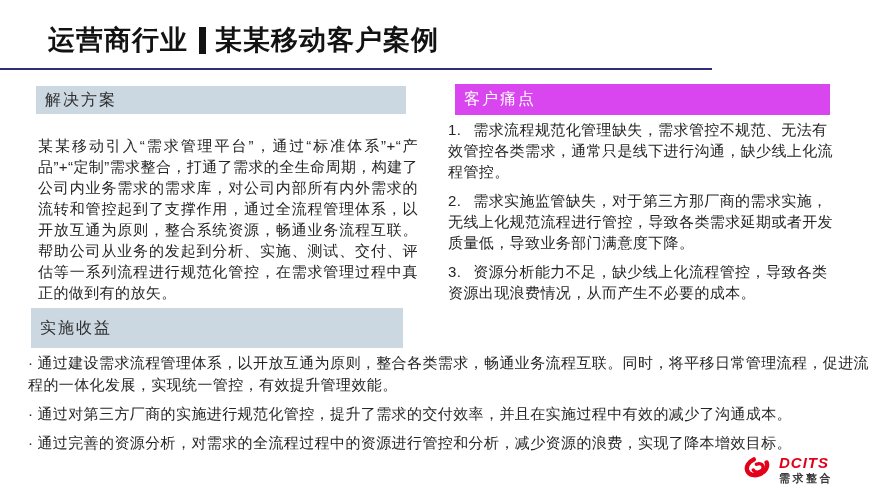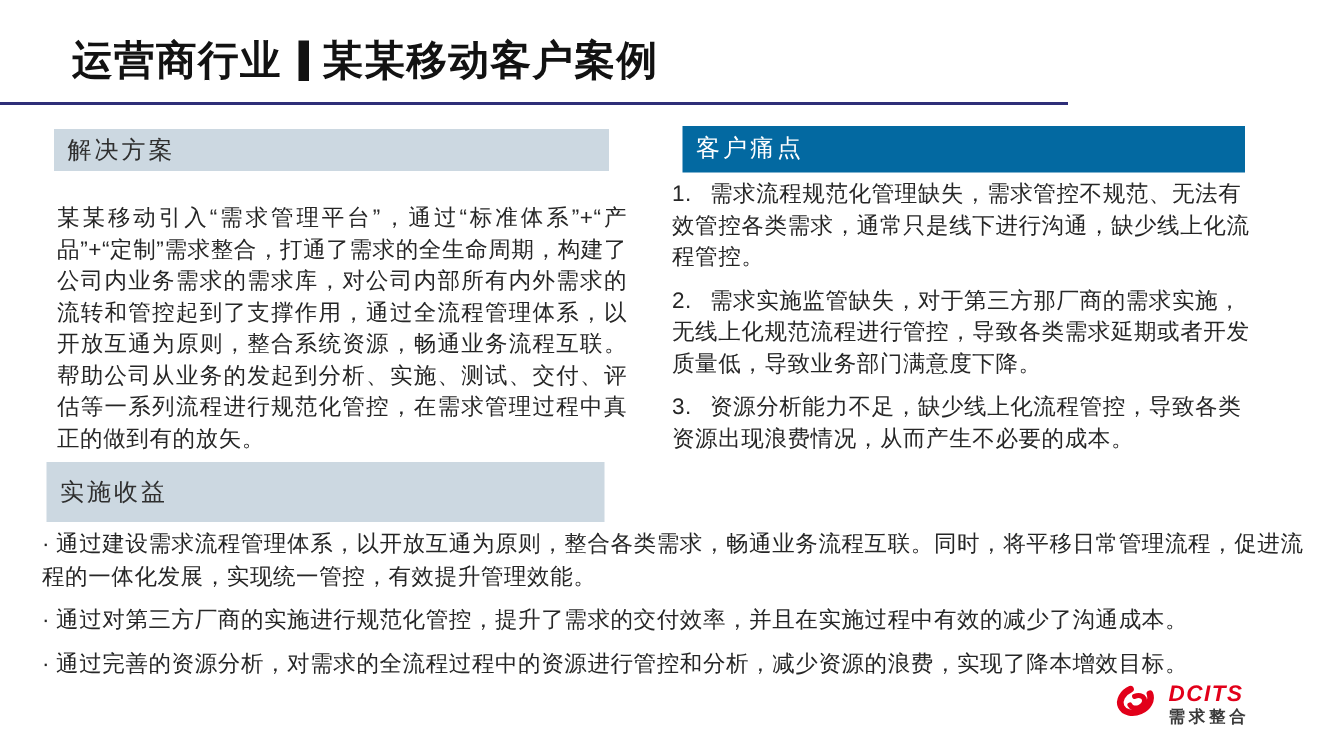--- a/index.html
+++ b/index.html
@@ -12,21 +12,21 @@
     font-size:27px;font-weight:bold;color:#121212;letter-spacing:1px;white-space:nowrap;
   }
   .title-divider{display:inline-block;width:7px;height:27px;background:#121212;margin:0 9px 0 11px;}
   .title-rule{position:absolute;left:0;top:68px;width:712px;height:2px;background:#2e2e78;}
 
   .section-header{
     position:absolute;box-sizing:border-box;font-size:16px;letter-spacing:2px;
     display:flex;align-items:center;padding-left:9px;color:#2f2f2f;background:#ccd8e1;
   }
   .hdr-solution{left:36px;top:86px;width:370px;height:28px;}
-  .hdr-pain{left:455px;top:84px;width:375px;height:31px;background:#0369a1;color:#ffffff;}
+  .hdr-pain{left:455px;top:84px;width:375px;height:31px;background:#d946ef;color:#ffffff;}
   .hdr-benefit{left:31px;top:308px;width:372px;height:40px;}
 
   .body-text{font-size:15px;line-height:21px;letter-spacing:0.4px;color:#262626;}
   .solution-body{position:absolute;left:38px;top:135px;width:380px;text-align:justify;}
   .pain-body{position:absolute;left:448px;top:119px;width:388px;}
   .pain-body p{margin:0 0 8px 0;}
   .pain-num{margin-right:12px;}
   .benefits{position:absolute;left:28px;top:352px;width:842px;line-height:22px;}
   .benefits p{margin:0 0 7px 0;}
   .bullet-marker{margin-right:4px;}

